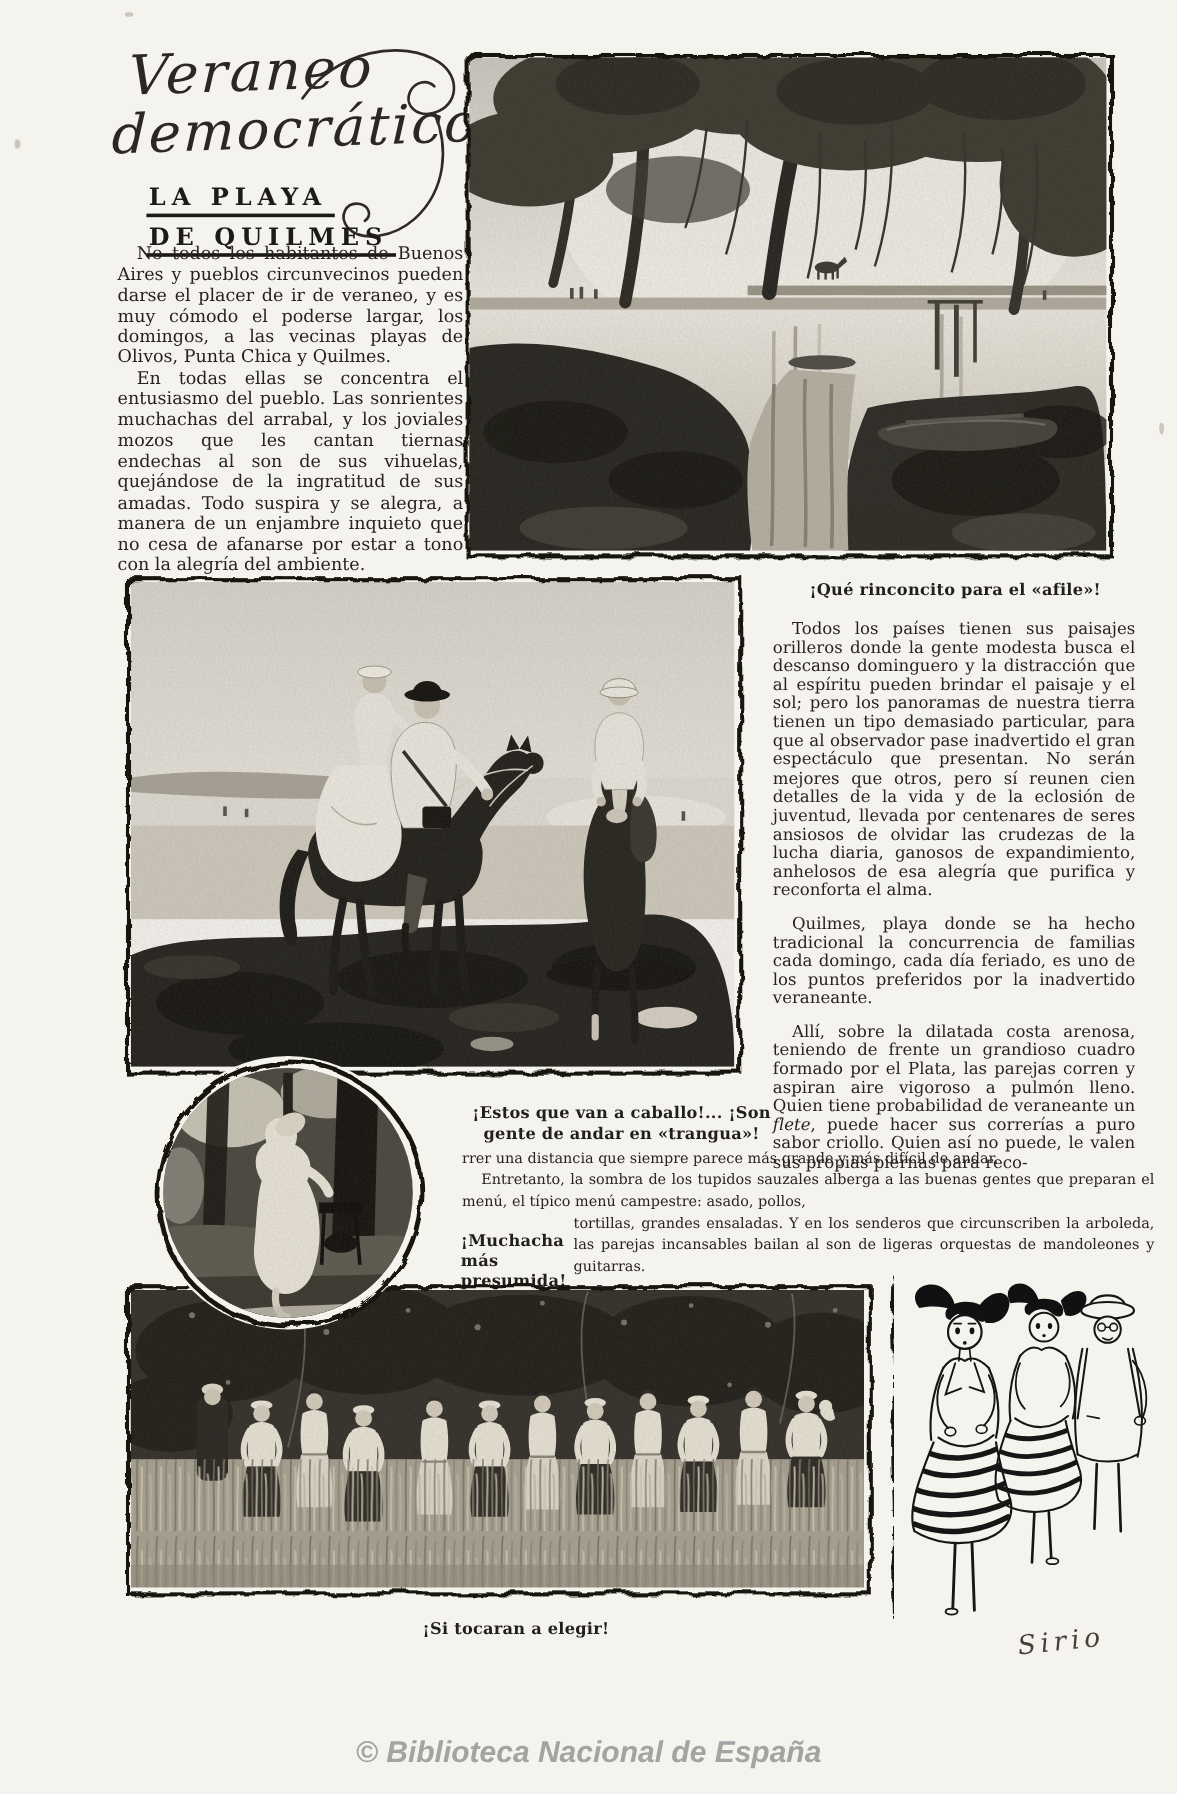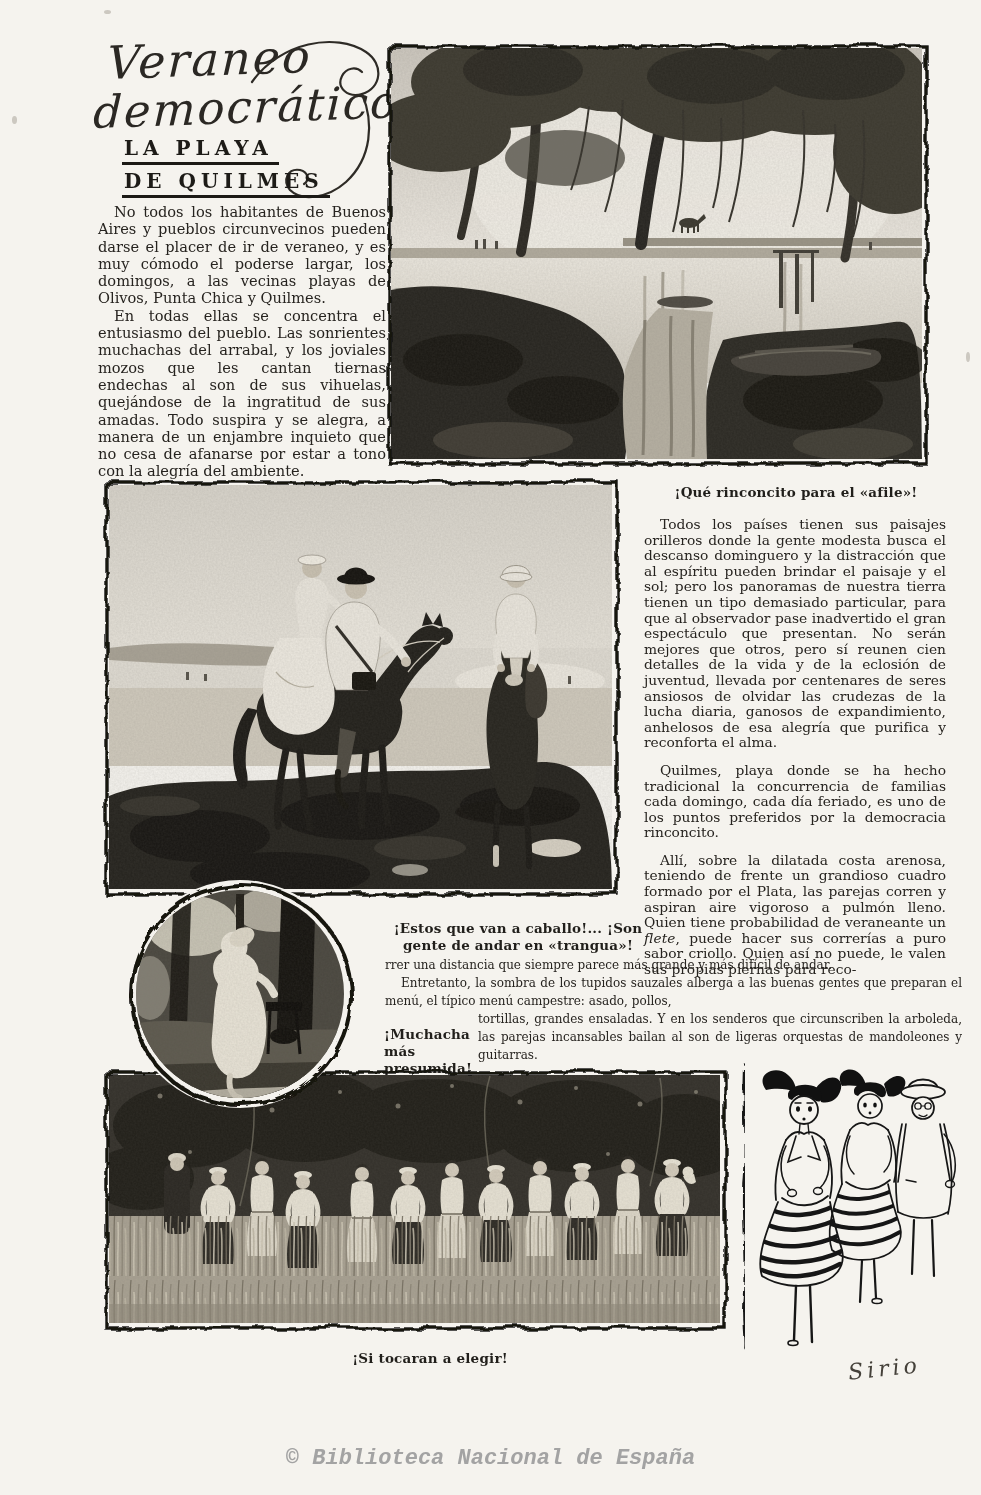--- a/index.html
+++ b/index.html
@@ -35,22 +35,22 @@
   .cap-left{text-align:left;}
   
   .photo svg{display:block;}
   
   .signature{
     font-style:italic; font-size:22px; letter-spacing:4px; color:#45413a;
     transform:rotate(-6deg);
   }
   .watermark{
     left:0; right:0; text-align:center;
-    font-family:Liberation Mono, monospace;
-    font-weight:bold; font-style:italic; font-size:22px; color:#a3a3a3;
+    font-family:Liberation Sans, sans-serif;
+    font-weight:bold; font-style:italic; font-size:25px; color:#a3a3a3;
   }
   .speck{position:absolute; background:#a9a49a; border-radius:50%; opacity:.55;}
 </style>
 </head>
 <body>
 
 <svg width="0" height="0" style="position:absolute" aria-hidden="true">
   <defs>
     <filter id="rough" x="-8%" y="-8%" width="116%" height="116%">
       <feTurbulence type="turbulence" baseFrequency="0.028" numOctaves="3" seed="7" result="t"></feTurbulence>
@@ -68,21 +68,21 @@
   <div class="abs" style="left:108px; top:40px;">
     <div class="title-line t1">Veraneo</div>
     <div class="title-line t2" style="margin:4px 0 0 -14px;">democrático.</div>
   </div>
   <svg class="abs" style="left:250px; top:30px;" width="140" height="185" viewBox="0 0 140 185" aria-hidden="true">
     <g fill="none" stroke="#2e2b26" stroke-width="2.2" stroke-linecap="round">
       <path d="M2,52 C30,12 86,2 116,22 C134,34 132,58 112,64 C98,68 86,58 92,46 C96,38 106,36 112,42"></path>
       <path d="M112,64 C124,92 122,128 96,152 C78,168 52,172 40,160 C32,150 38,138 50,140 C58,142 60,150 54,154"></path>
     </g>
   </svg>
-  <div class="abs" style="left:122px; top:136px;">
+  <div class="abs" style="left:122px; top:152px;">
     <div><span class="kicker">LA PLAYA</span></div>
     <div style="margin-top:4px;"><span class="kicker">DE QUILMES</span></div>
   </div>
 
   <div class="abs" style="left:98px; top:203px; width:288px;">
     <p class="bt ind">No todos los habitantes de Buenos Aires y pueblos circunvecinos pueden darse el placer de ir de veraneo, y es muy cómodo el poderse largar, los domingos, a las vecinas playas de Olivos, Punta Chica y Quilmes.</p>
     <p class="bt ind">En todas ellas se concentra el entusiasmo del pueblo. Las sonrientes muchachas del arrabal, y los joviales mozos que les cantan tiernas endechas al son de sus vihuelas, quejándose de la ingratitud de sus amadas. Todo suspira y se alegra, a manera de un enjambre inquieto que no cesa de afanarse por estar a tono con la alegría del ambiente.</p>
   </div>
 
   <div class="abs photo" style="left:383px; top:40px;">
@@ -199,21 +199,21 @@
         <rect x="8" y="8" width="531" height="411" filter="url(#grainf)" opacity="0.22"></rect>
       </g>
       <rect x="5" y="5" width="537" height="417" fill="none" stroke="#151310" stroke-width="3.4" filter="url(#rough)"></rect>
     </svg>
   </div>
 
   <p class="cap abs" style="left:630px; top:484px; width:332px;">¡Qué rinconcito para el «afile»!</p>
 
   <div class="abs" style="left:632px; top:505px; width:326px;">
     <p class="bt-r ind">Todos los países tienen sus paisajes orilleros donde la gente modesta busca el descanso dominguero y la distracción que al espíritu pueden brindar el paisaje y el sol; pero los panoramas de nuestra tierra tienen un tipo demasiado particular, para que al observador pase inadvertido el gran espectáculo que presentan. No serán mejores que otros, pero sí reunen cien detalles de la vida y de la eclosión de juventud, llevada por centenares de seres ansiosos de olvidar las crudezas de la lucha diaria, ganosos de expandimiento, anhelosos de esa alegría que purifica y reconforta el alma.</p>
-    <p class="bt-r ind">Quilmes, playa donde se ha hecho tradicional la concurrencia de familias cada domingo, cada día feriado, es uno de los puntos preferidos por la democracia rinconcito.</p>
+    <p class="bt-r ind">Quilmes, playa donde se ha hecho tradicional la concurrencia de familias cada domingo, cada día feriado, es uno de los puntos preferidos por la inadvertido veraneante.</p>
     <p class="bt-r ind"><span>Allí, sobre la dilatada costa arenosa, teniendo de frente un grandioso cuadro formado por el Plata, las parejas corren y aspiran aire vigoroso a pulmón lleno. Quien tiene probabilidad de veraneante un </span><span class="ital">flete</span><span>, puede hacer sus correrías a puro sabor criollo. Quien así no puede, le valen sus propias piernas para reco-</span></p>
   </div>
 
   <div class="abs photo" style="left:100px; top:476px;">
     <svg width="521" height="422" viewBox="0 0 521 422" role="img" aria-label="Veraneantes a caballo en la costa">
       <defs>
         <linearGradient id="h-sky" x1="0" y1="0" x2="0" y2="1">
           <stop offset="0" stop-color="#d7d3ca"></stop>
             <stop offset="1" stop-color="#e8e4db"></stop>
         </linearGradient>

